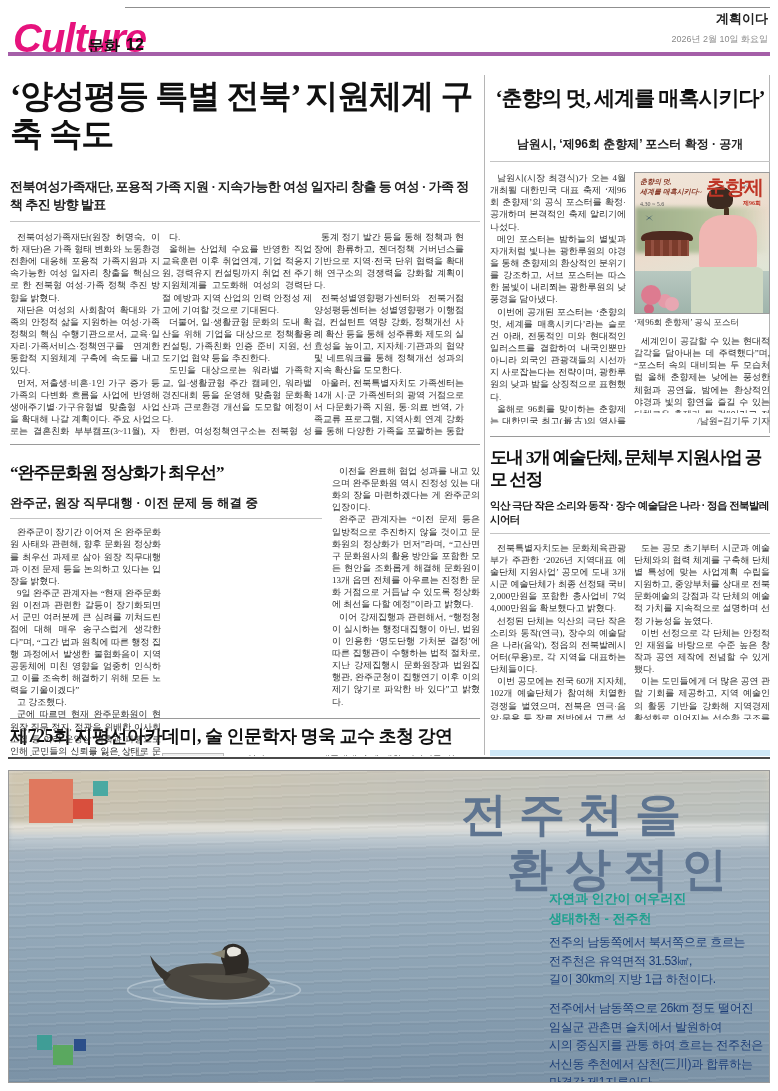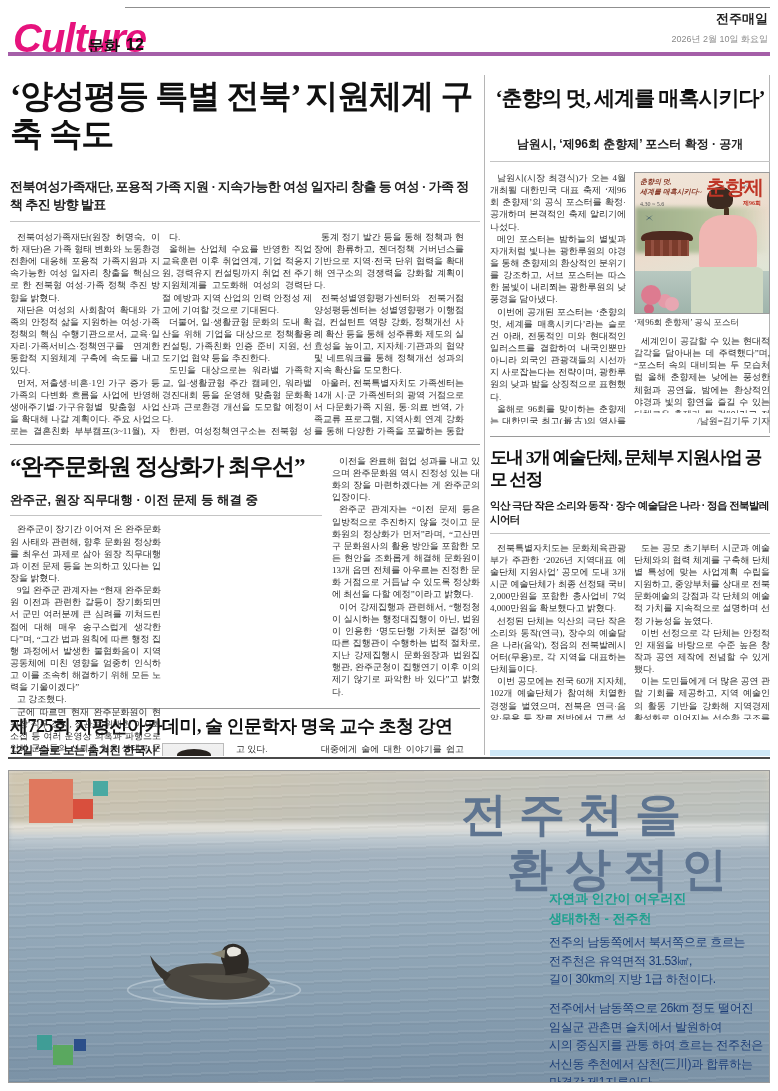--- a/index.html
+++ b/index.html
@@ -44,21 +44,21 @@
   
   .art-main .headline { font-size:33px; line-height:1.15; margin-top:6px; }
   .art-main .subhead { font-family:"Liberation Serif",serif; font-size:13px; margin-top:24px;
                        padding-bottom:7px; letter-spacing:-0.5px; }
   .art-main .cols { margin-top:9px; }
   .art-main .col { width:150px; height:206px; }
 
   
   .art-wanju { position:relative; height:248px; }
   .wanju-left { width:312px; }
-  .art-wanju .headline { font-size:23px; line-height:1.2; margin-top:8px; }
+  .art-wanju .headline { font-size:17px; line-height:1.2; margin-top:18px; }
   .art-wanju .subhead { font-size:12.5px; margin-top:12px; padding-bottom:6px; }
   .art-wanju .cols { margin-top:7px;flex-direction:column; }
   .art-wanju .col { width:151px; height:168px; }
   .wanju-col3 { position:absolute; right:0; top:2px; width:148px; height:244px; overflow:hidden; }
 
   
   .art-lecture .headline { font-size:18px; line-height:1.2; margin-top:2px; letter-spacing:-0.5px; }
   .art-lecture .cols { margin-top:6px; }
   .art-lecture .col { width:150px; height:84px; }
   .lecture-subhead { font-family:"Liberation Sans",sans-serif; font-weight:700; font-size:11.5px;
@@ -160,21 +160,21 @@
 </style>
 </head>
 <body>
 
 <div class="page">
 
   <div class="top-hairline"></div>
   <div class="logo">Culture</div>
   <div class="section-kr">문화</div>
   <div class="page-num">12</div>
-  <div class="paper-name">전주매일</div>
+  <div class="paper-name">계획이다</div>
   <div class="issue-date">2026년 2월 10일 화요일</div>
   <div class="header-bar"></div>
 
   <div class="v-rule"></div>
   <div class="v-rule-right"></div>
   <div class="bottom-rule"></div>
 
   <section class="left-zone">
 
     <article class="art-main">

